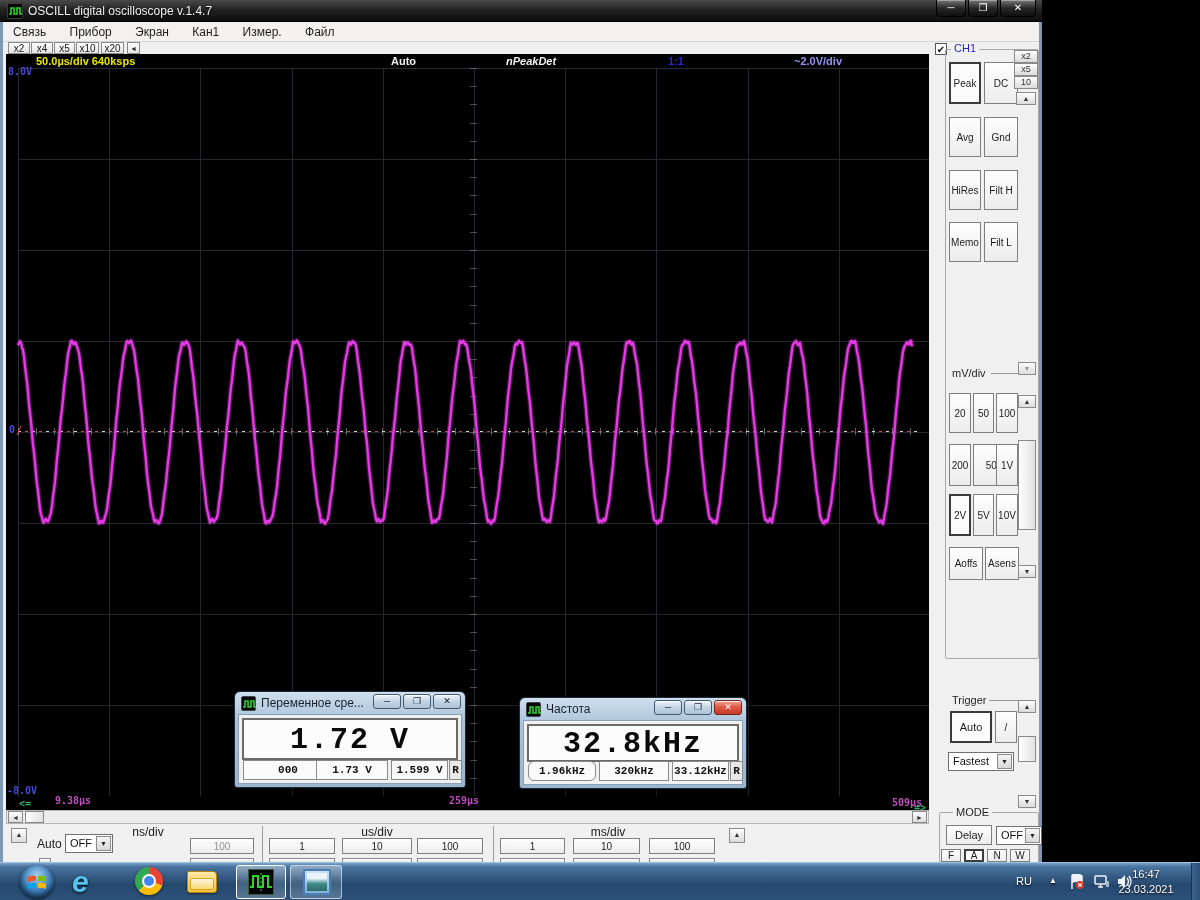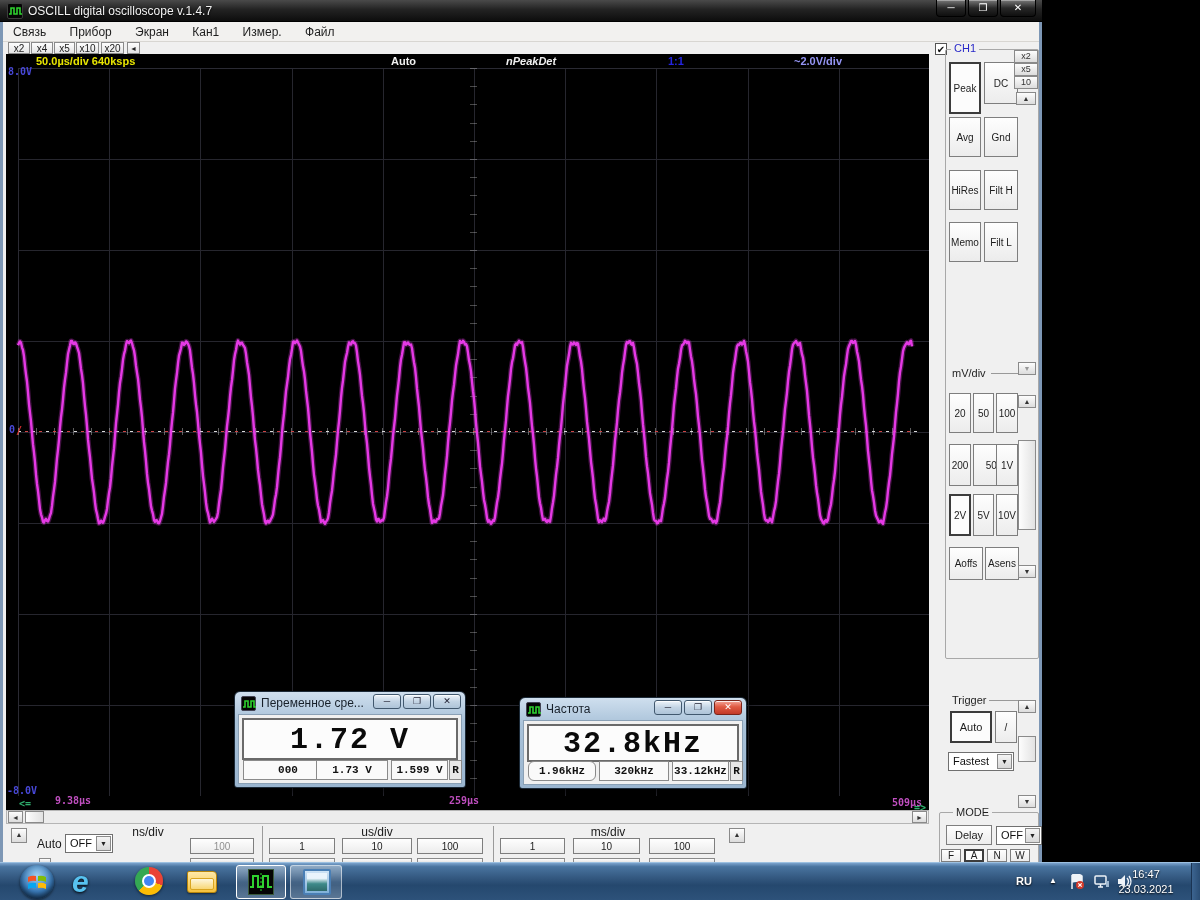--- a/index.html
+++ b/index.html
@@ -92,21 +92,21 @@
   .sliver { position:absolute; top:34px; height:4px; background:linear-gradient(#fdfdfd,#e6e6e6); border:1px solid #8a8a8a; border-bottom:none; }
 
   
   .taskbar { position:absolute; left:0; top:862px; width:1200px; height:38px;
              background:linear-gradient(#7ba3cd,#49749f 10%,#30547b 45%,#254succeed96e 60%,#2d527a);
              background:linear-gradient(#7ba3cd,#49749f 10%,#30547b 45%,#25486e 60%,#2d527a);
              border-top:1px solid #9cc0e0; }
   .taskicon { position:absolute; top:4px; width:30px; height:30px; }
   .taskbox { position:absolute; top:2px; height:34px; border:1px solid rgba(255,255,255,.55); border-radius:3px;
              background:linear-gradient(rgba(255,255,255,.38),rgba(255,255,255,.12) 50%,rgba(255,255,255,.22)); }
-  .traytxt { position:absolute; color:#fff; font-size:11px; text-shadow:0 1px 2px #000;font-weight:bold; }
+  .traytxt { position:absolute; color:#fff; font-size:11px; text-shadow:0 1px 2px #000; }
   .clock { position:absolute; right:14px; top:4px; width:80px; text-align:center; color:#fff; font-size:11px;
            line-height:15px; text-shadow:0 1px 2px #000; }
   .showdesk { position:absolute; right:0; top:0; width:9px; height:38px; border-left:1px solid #1a3352;
               background:linear-gradient(90deg,#3c6490,#2a4d74); }
 </style>
 </head>
 <body>
 
 <div class="app">
 
@@ -181,21 +181,21 @@
   <div class="sbbtn" style="left:5px; top:811px; width:15px; height:12px;">◄</div>
   <div class="sbthumb" style="left:22px; top:811px; width:19px; height:12px;"></div>
   <div class="sbbtn" style="left:909px; top:811px; width:15px; height:12px;">►</div>
 
   <div class="rpanel">
 
     <div class="chk" style="left:6px; top:1px;"><span>✔</span></div>
     <div class="gbox" style="left:16px; top:7px; width:94px; height:610px;"></div>
     <div class="glabel" style="left:22px; top:0; color:#2828c8;">CH1</div>
 
-    <div class="btn active" style="left:20px; top:20px; width:32px; height:52px;">Peak</div>
+    <div class="btn active" style="left:20px; top:20px; width:32px; height:42px;">Peak</div>
     <div class="btn" style="left:55px; top:20px; width:34px; height:42px;">DC</div>
     <div class="btn" style="left:20px; top:75px; width:32px; height:40px;">Avg</div>
     <div class="btn" style="left:55px; top:75px; width:34px; height:40px;">Gnd</div>
     <div class="btn" style="left:20px; top:128px; width:32px; height:40px;">HiRes</div>
     <div class="btn" style="left:55px; top:128px; width:34px; height:40px;">Filt H</div>
     <div class="btn" style="left:20px; top:180px; width:32px; height:40px;">Memo</div>
     <div class="btn" style="left:55px; top:180px; width:34px; height:40px;">Filt L</div>
 
     <div class="glabel" style="left:20px; top:325px;">mV/div</div>
     <div class="abs" style="left:62px; top:331px; width:36px; height:1px; background:#999;"></div>

